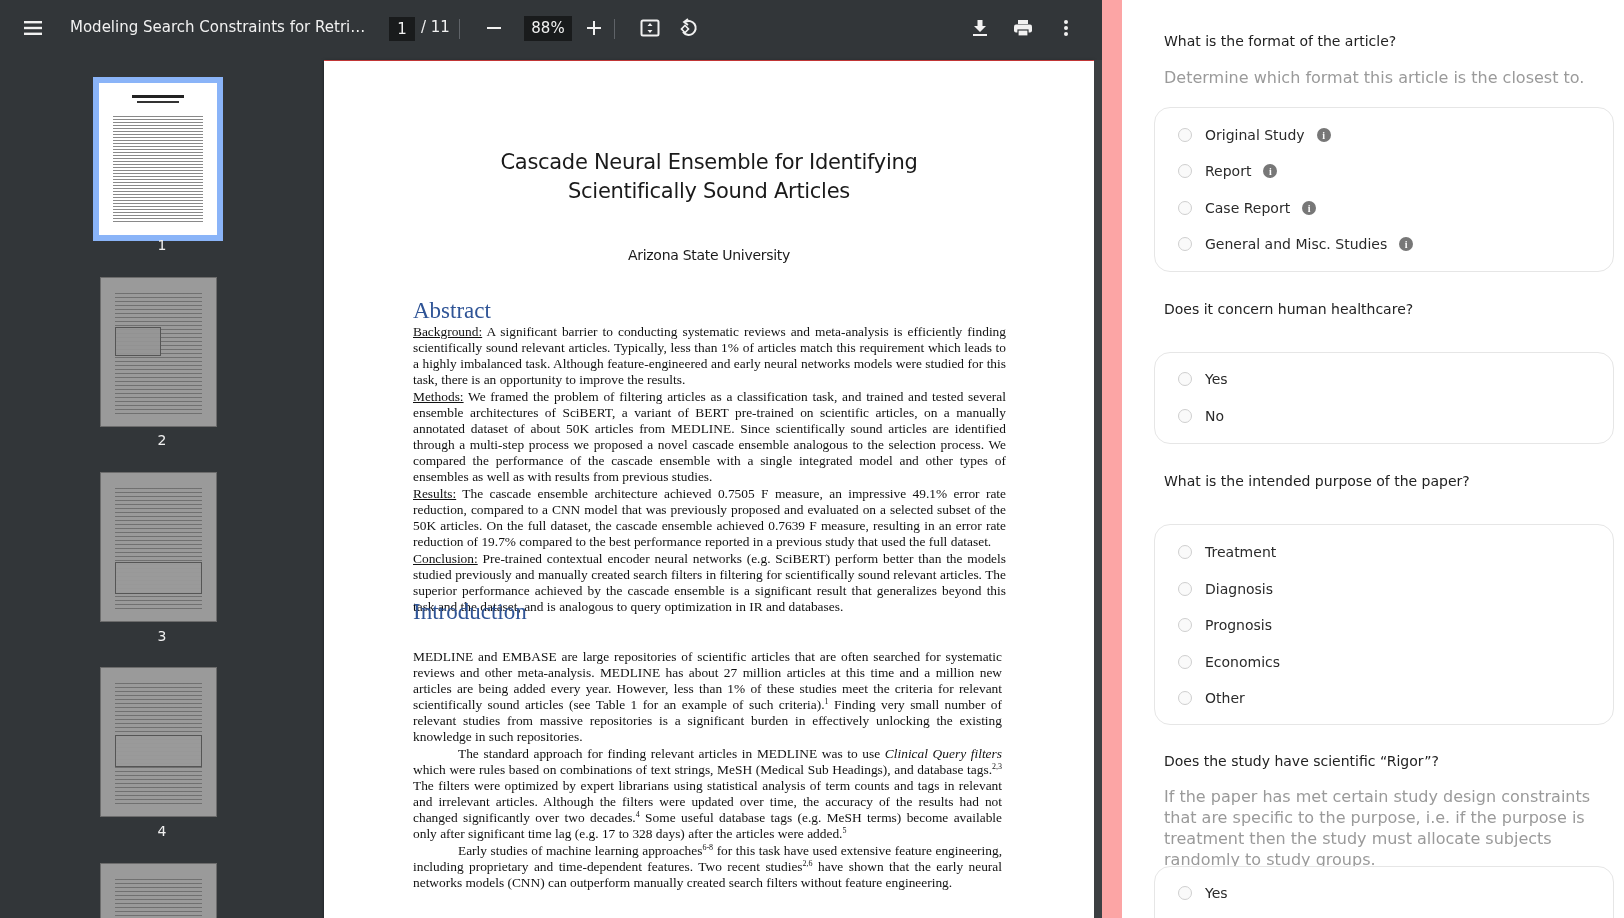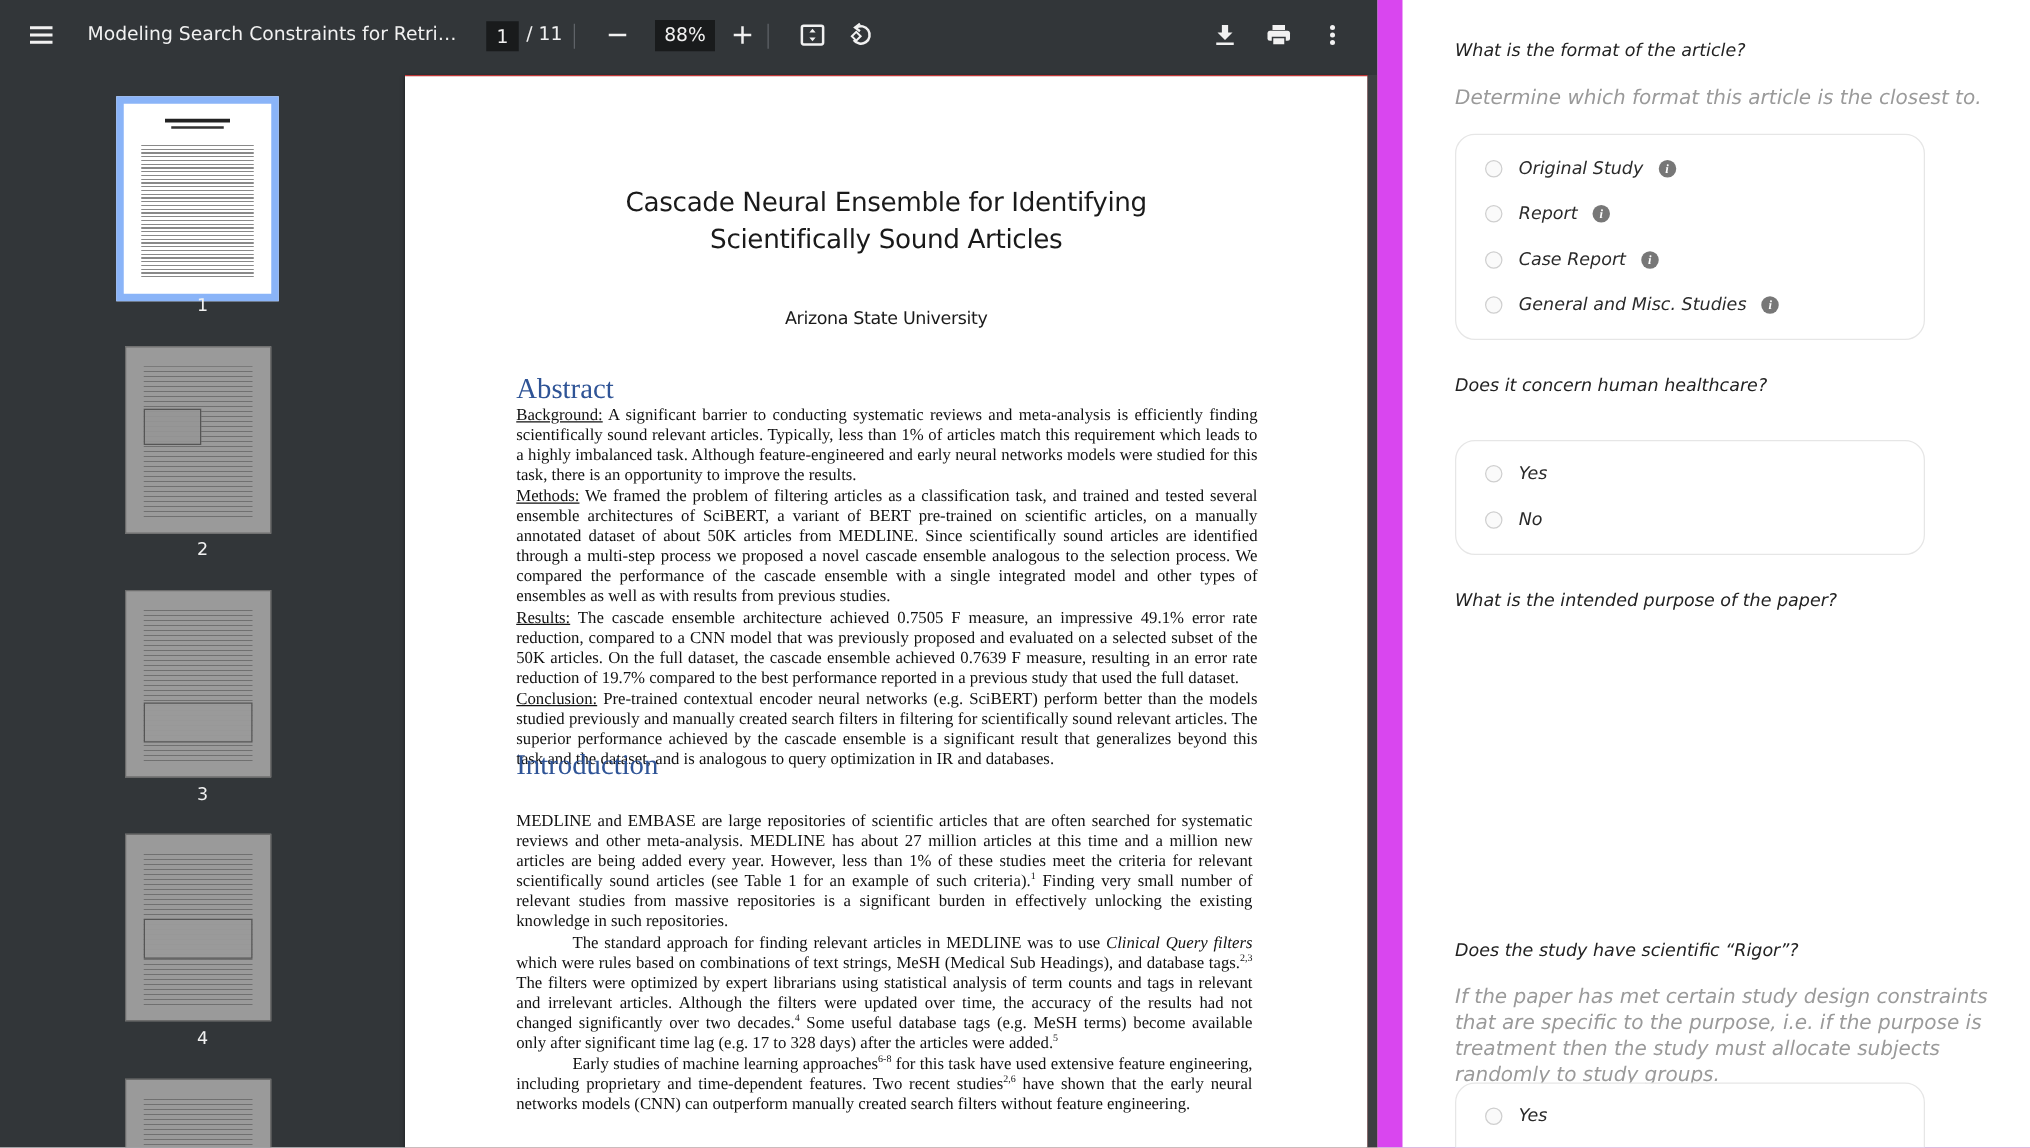--- a/index.html
+++ b/index.html
@@ -42,25 +42,25 @@
   .p-title { position: absolute; left: 0; width: 770px; text-align: center; font-family: "DejaVu Sans", sans-serif; font-size: 21px; color: #1a1a1a; letter-spacing: -0.3px; }
   .p-auth { position: absolute; left: 0; width: 770px; text-align: center; font-family: "DejaVu Sans", sans-serif; font-size: 14px; color: #1a1a1a; letter-spacing: -0.3px; }
   .p-head { position: absolute; left: 89px; font-family: Liberation Serif, serif; font-size: 23px; color: #2f5496; }
   .p-body { position: absolute; left: 89px; width: 593px; font-family: "Liberation Serif", serif; font-size: 13.4px; line-height: 16px; color: #111; text-align: justify; }
   .p-body p { margin: 0; }
   .p-body .u { text-decoration: underline; }
   .p-body .ind { text-indent: 45px; }
   .p-body sup { font-size: 8px; line-height: 0; }
 
   
-  #form { position: absolute; left: 1102px; top: 0; width: 522px; height: 918px; background: #d946ef; overflow: hidden; font-style: italic; }
+  #form { position: absolute; left: 1102px; top: 0; width: 522px; height: 918px; background: #fca5a5; overflow: hidden; }
   #form-inner { position: absolute; left: 20px; top: 0; width: 502px; height: 918px; background: #fff; }
   .q-title { position: absolute; left: 42px; font-family: "DejaVu Sans", sans-serif; font-size: 14px; color: #222; }
   .q-desc { position: absolute; left: 42px; width: 440px; font-family: "DejaVu Sans", sans-serif; font-size: 16px; line-height: 21px; color: #9a9a9a; }
-  .q-card { position: absolute; left: 42px; width: 376px; border: 1px solid #e6e6e6; border-radius: 16px; background: #fff; }
+  .q-card { position: absolute; left: 32px; width: 460px; border: 1px solid #e6e6e6; border-radius: 16px; background: #fff; }
   .opt { position: absolute; left: 23px; display: flex; align-items: center; cursor: pointer; }
   .radio { width: 14px; height: 14px; border: 1px solid #cfcfcf; border-radius: 50%; background: #fafafa; margin-right: 13px; }
   .opt-label { font-family: "DejaVu Sans", sans-serif; font-size: 14px; color: #2a2a2a; }
   .info { display: inline-flex; width: 14px; height: 14px; margin-left: 12px; border-radius: 50%; background: #777; color: #fff; font-size: 10px; font-weight: bold; align-items: center; justify-content: center; font-family: "Liberation Serif", serif; }
 </style>
 </head>
 <body>
 
 <div id="viewer">
   <div id="toolbar">
@@ -229,20 +229,42 @@
         <span class="radio"></span>
         <span class="opt-label">Yes</span>
       </div>
       <div class="opt" style="top:55px">
         <span class="radio"></span>
         <span class="opt-label">No</span>
       </div>
     </div>
 
     <div class="q-title" style="top:473px">What is the intended purpose of the paper?</div>
+    <div class="q-card" style="top:524px;height:201px">
+      <div class="opt" style="top:19px">
+        <span class="radio"></span>
+        <span class="opt-label">Treatment</span>
+      </div>
+      <div class="opt" style="top:56px">
+        <span class="radio"></span>
+        <span class="opt-label">Diagnosis</span>
+      </div>
+      <div class="opt" style="top:92px">
+        <span class="radio"></span>
+        <span class="opt-label">Prognosis</span>
+      </div>
+      <div class="opt" style="top:129px">
+        <span class="radio"></span>
+        <span class="opt-label">Economics</span>
+      </div>
+      <div class="opt" style="top:165px">
+        <span class="radio"></span>
+        <span class="opt-label">Other</span>
+      </div>
+    </div>
 
     <div class="q-title" style="top:753px">Does the study have scientific “Rigor”?</div>
     <div class="q-desc" style="top:786px">If the paper has met certain study design constraints that are specific to the purpose, i.e. if the purpose is treatment then the study must allocate subjects randomly to study groups.</div>
     <div class="q-card" style="top:866px;height:90px">
       <div class="opt" style="top:18px">
         <span class="radio"></span>
         <span class="opt-label">Yes</span>
       </div>
     </div>
   </div>

